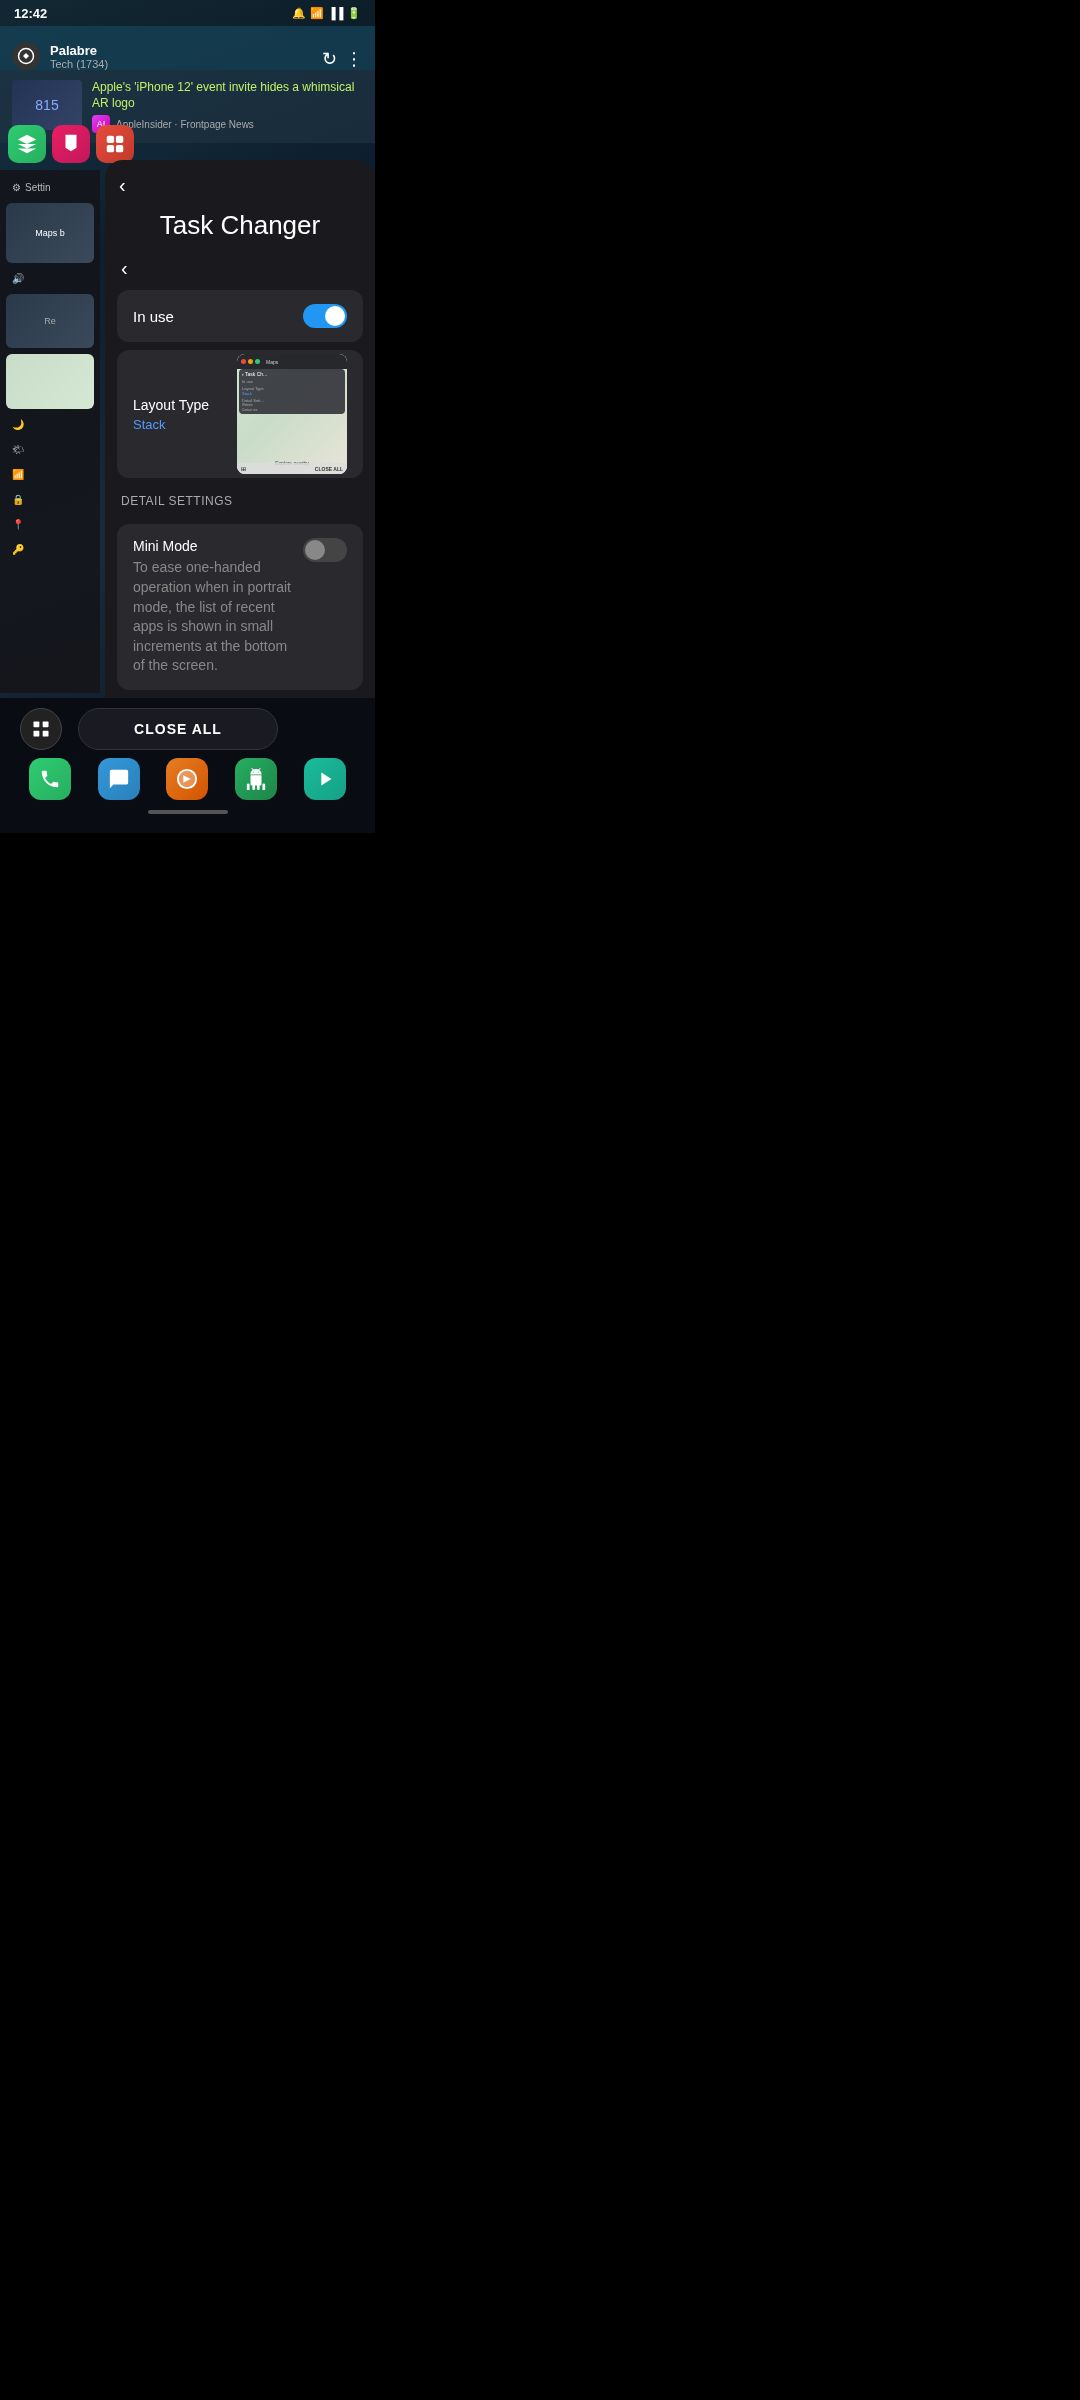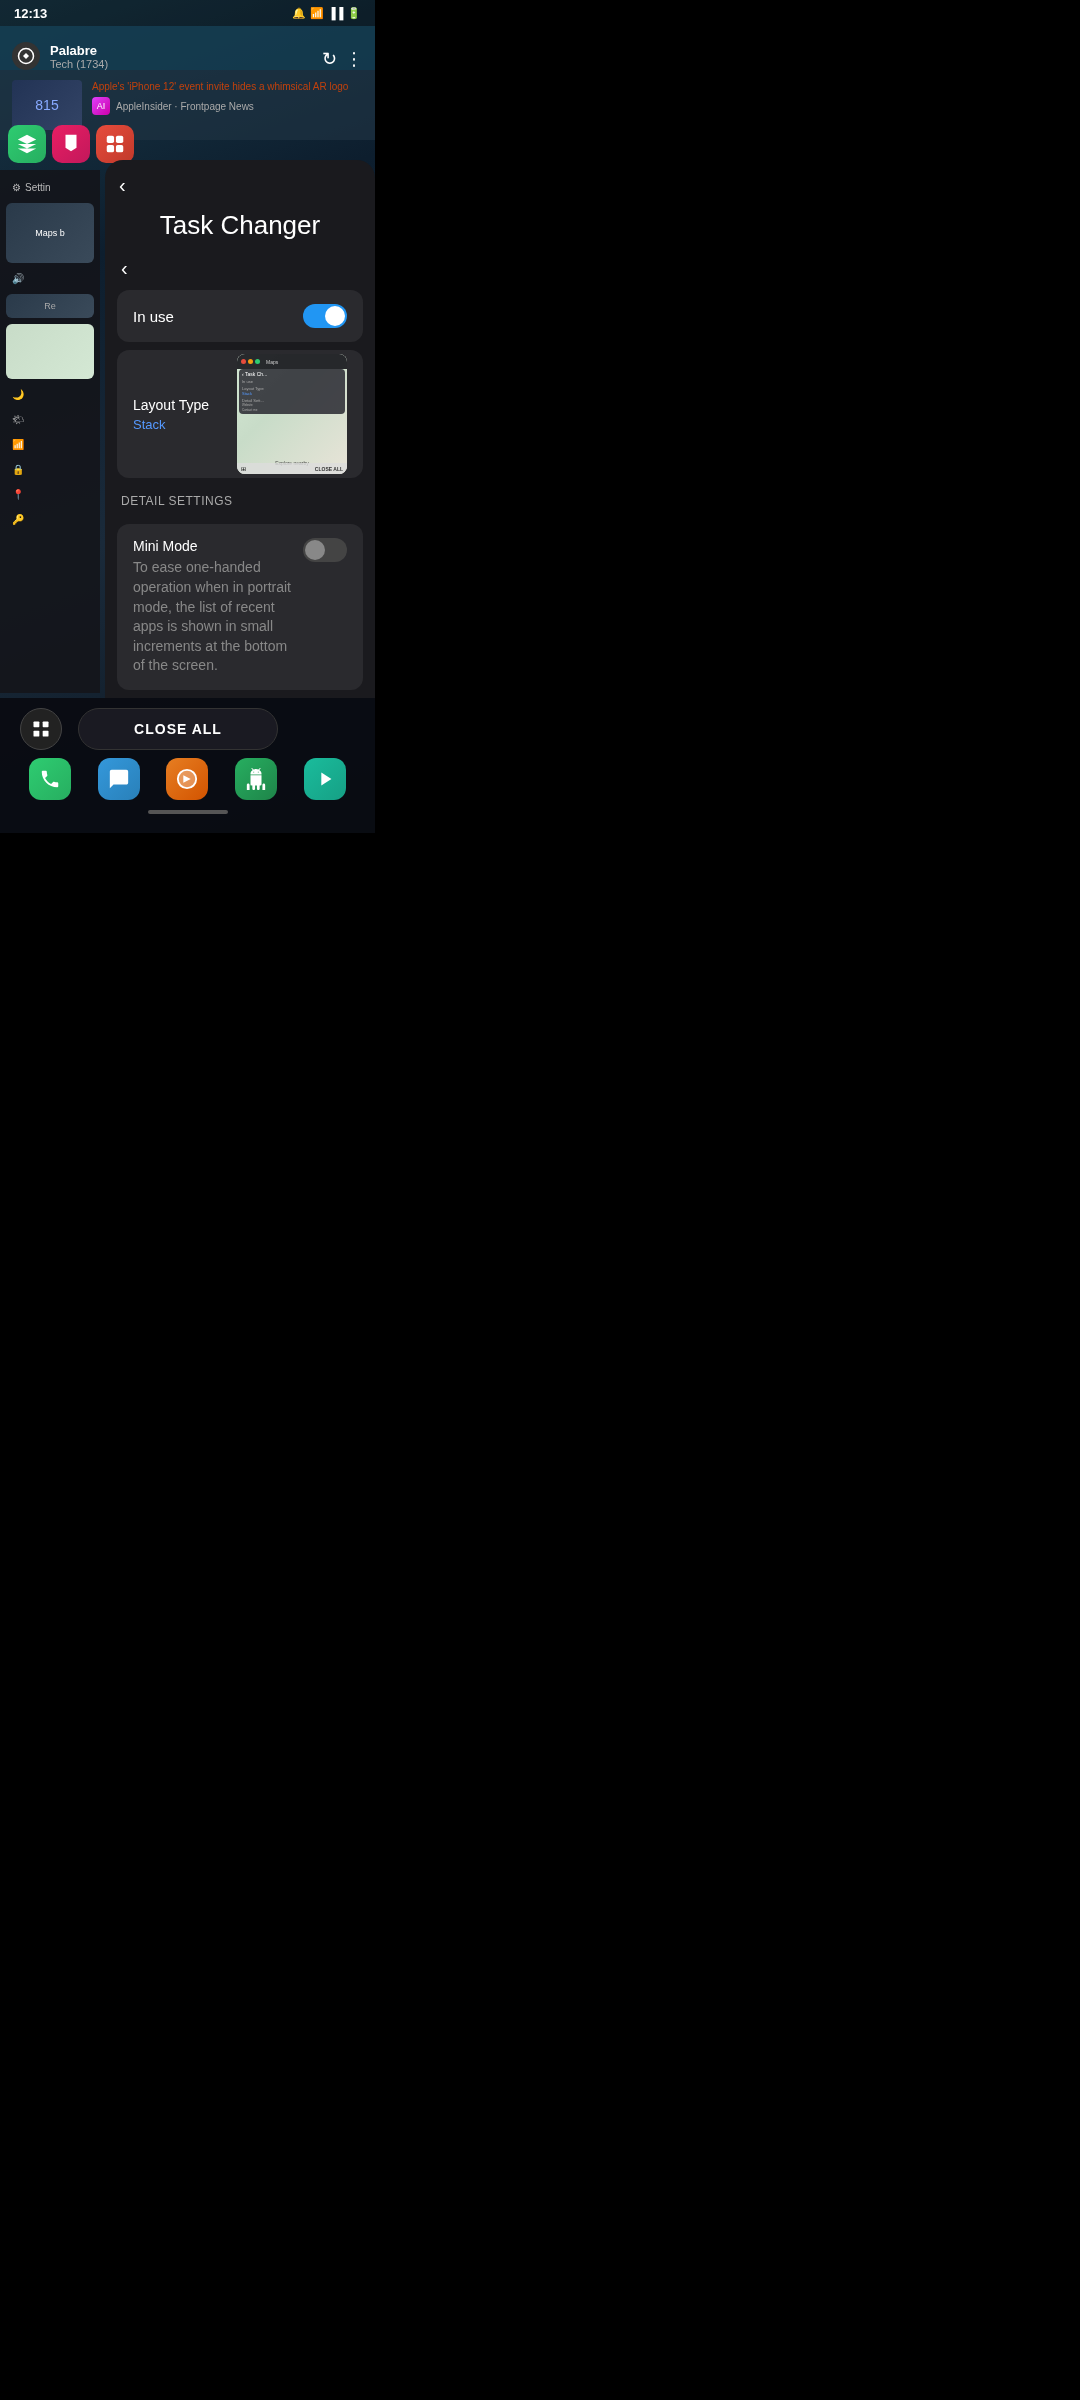--- a/index.html
+++ b/index.html
@@ -93,21 +93,21 @@
     }
     .news-thumb {
       width: 70px; height: 50px;
       background: linear-gradient(135deg, #223355, #334466);
       border-radius: 4px;
       flex-shrink: 0;
       display: flex; align-items: center; justify-content: center;
       color: #4488ff; font-size: 22px; font-weight: bold;
     }
     .news-content { flex: 1; }
-    .news-headline { color: #c2410c; font-size: 10px; line-height: 1.3; }
+    .news-headline { color: #bef264; font-size: 12px; line-height: 1.3; }
     .news-source-row { display: flex; align-items: center; gap: 6px; margin-top: 4px; }
     .news-source-icon {
       width: 18px; height: 18px;
       background: linear-gradient(135deg, #e040fb, #cc00aa);
       border-radius: 4px;
       display: flex; align-items: center; justify-content: center;
       color: #fff; font-size: 9px;
     }
     .news-source-name { color: #aaa; font-size: 10px; }
 
@@ -336,21 +336,21 @@
       border-radius: 2px;
       margin-top: 2px;
     }
   </style>
 </head>
 <body>
 
 <div class="wallpaper"></div>
 
 <div class="status-bar">
-  <span class="status-time">12:13</span>
+  <span class="status-time">12:42</span>
   <div class="status-icons">
     <span class="status-icon-item">🔔</span>
     <span class="status-icon-item">📶</span>
     <span class="status-icon-item">▐▐</span>
     <span class="status-icon-item">🔋</span>
   </div>
 </div>
 
 <div class="notification-bar">
   <div class="notif-icon">
@@ -411,21 +411,21 @@
   </div>
 
   <div class="sidebar-app-thumb">
     <span style="color:#fff;font-size:9px;">Maps b</span>
   </div>
 
   <div class="sidebar-icon-row">
     <span>🔊</span>
   </div>
 
-  <div class="sidebar-app-thumb" style="height:24px;">
+  <div class="sidebar-app-thumb" style="height:54px;">
     <span style="color:#aaa;font-size:9px;">Re</span>
   </div>
 
   <div class="sidebar-app-thumb" style="height:55px; background:linear-gradient(135deg,#c8dcc8,#d4e8d4);">
   </div>
 
   <div class="sidebar-icon-row">
     <span>🌙</span>
   </div>
   <div class="sidebar-icon-row">

